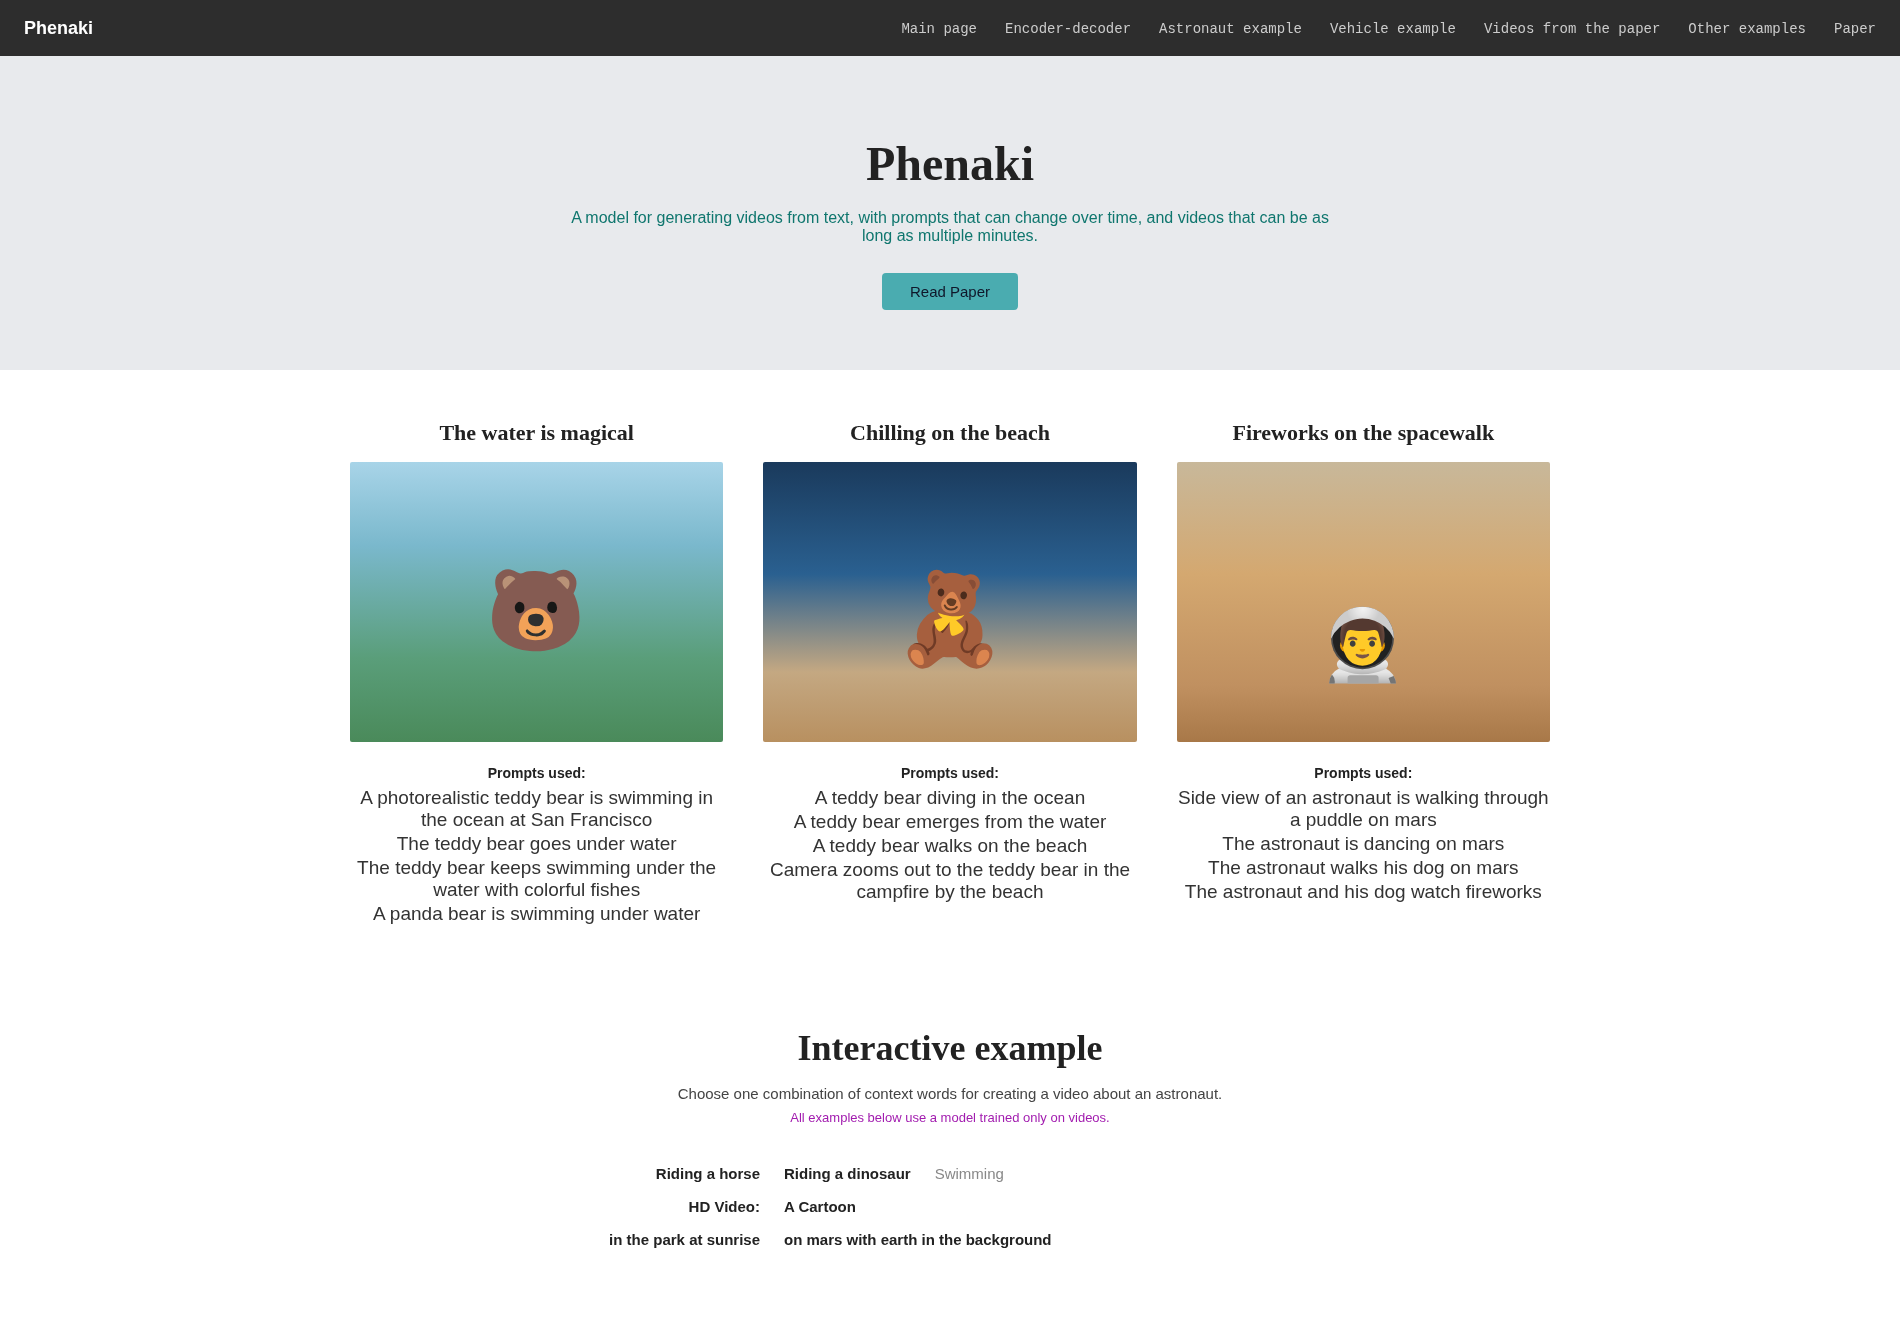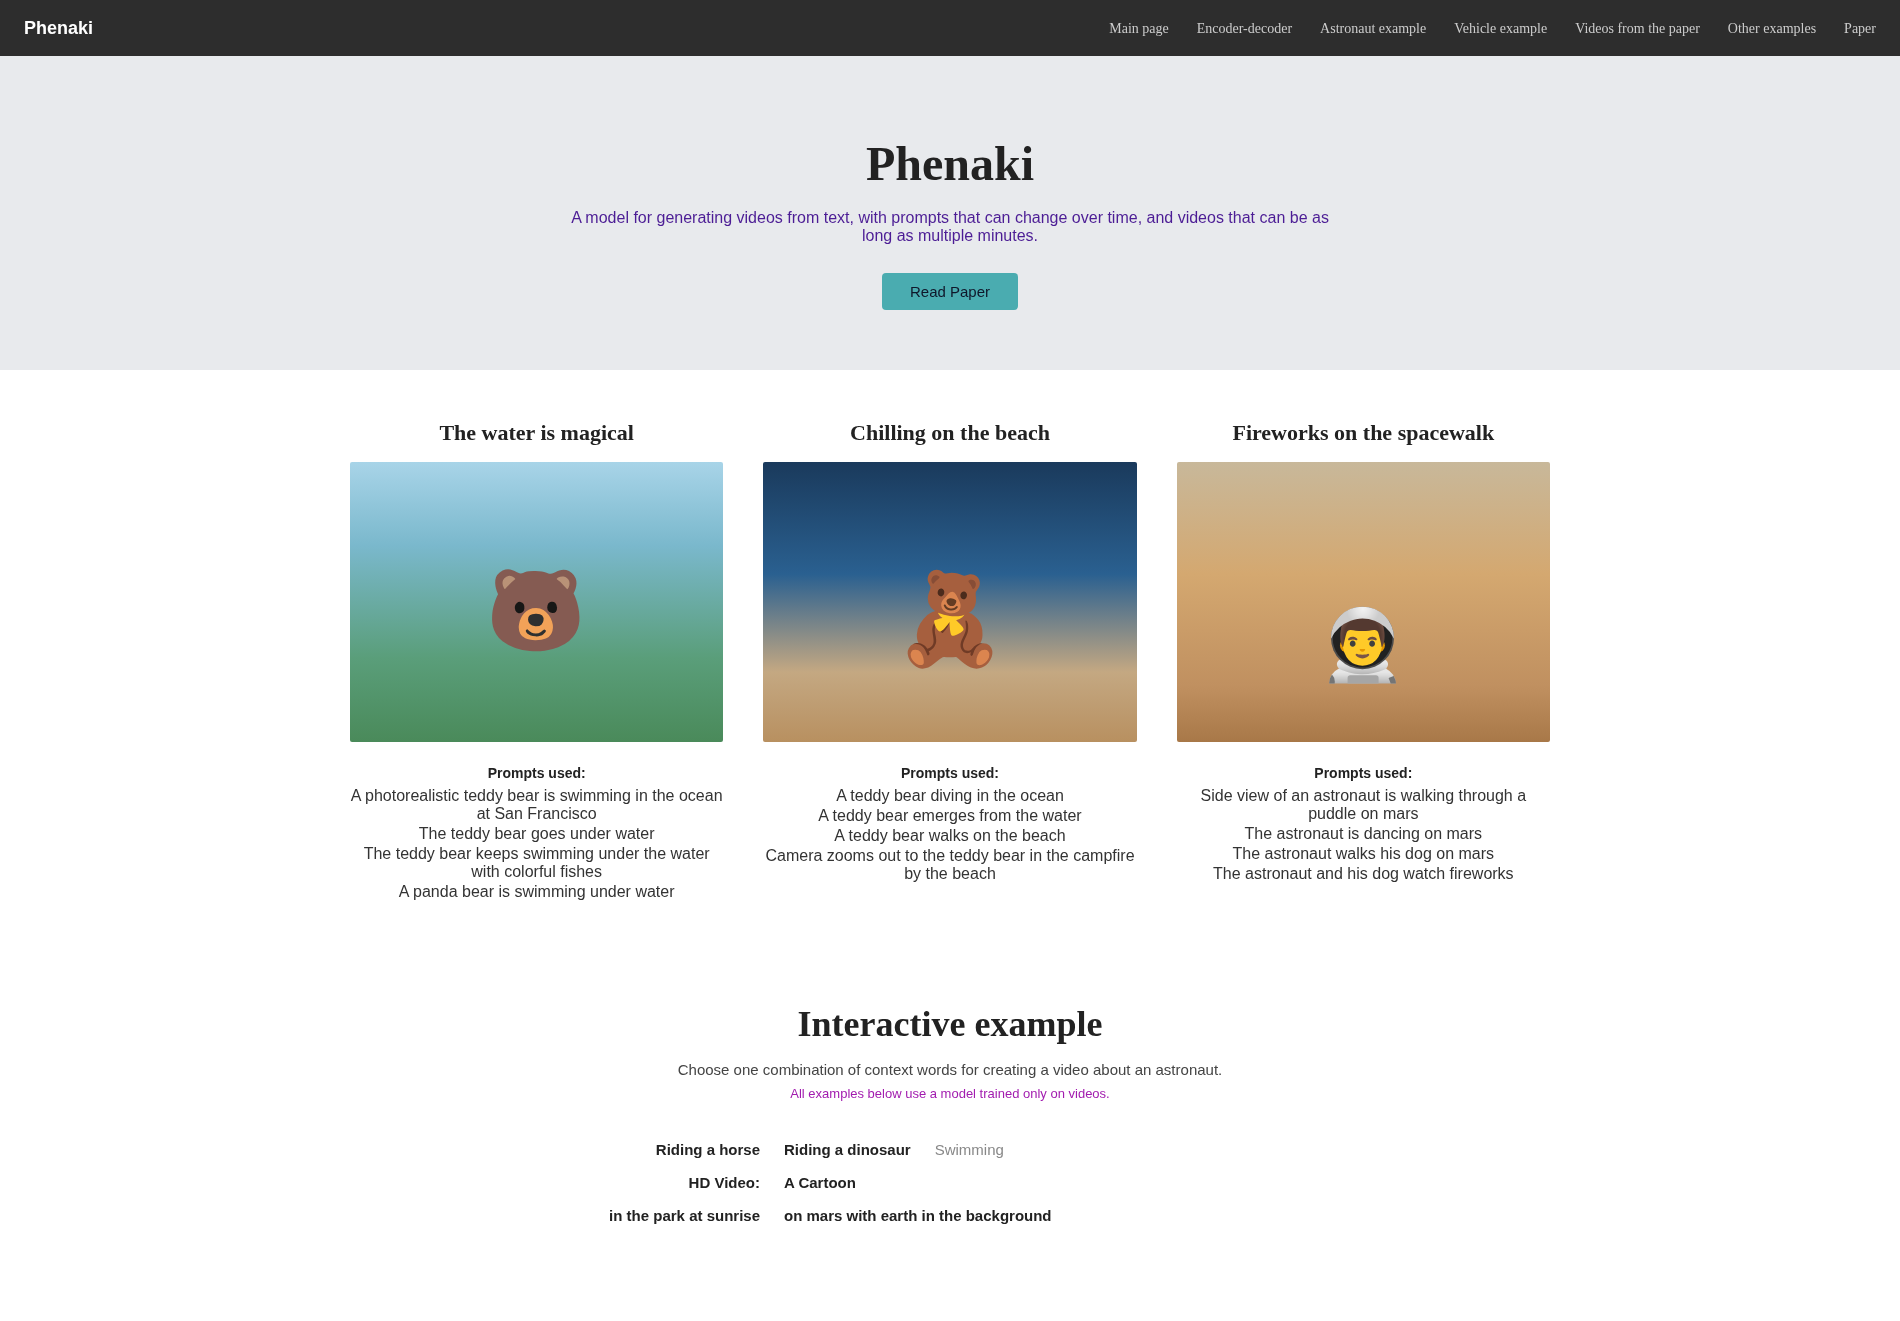--- a/index.html
+++ b/index.html
@@ -26,39 +26,39 @@
     }
     .navbar-links {
       display: flex;
       gap: 28px;
       list-style: none;
     }
     .navbar-links a {
       color: #ccc;
       text-decoration: none;
       font-size: 14px;
-      font-family: Liberation Serif, serif;
+      font-family: Liberation Mono, monospace;
     }
 
     
     .hero {
       background: #e8eaed;
       text-align: center;
       padding: 80px 20px 60px;
       margin-top: 56px;
     }
     .hero h1 {
       font-size: 48px;
       font-weight: bold;
       margin-bottom: 18px;
       font-family: Georgia, serif;
     }
     .hero p {
       font-size: 16px;
-      color: #4c1d95;
+      color: #0f766e;
       max-width: 760px;
       margin: 0 auto 28px;
       font-family: Arial, sans-serif;
     }
     .btn-read-paper {
       background: #4aacb0;
       color: #0f172a;
       border: none;
       padding: 10px 28px;
       font-size: 15px;
@@ -144,21 +144,21 @@
       margin-top: 23px;
     }
     .prompts-used strong {
       font-weight: bold;
       display: block;
       margin-bottom: 6px;
     }
     .prompts-used p {
       margin: 2px 0;
       color: #333;
-      font-size: 16px;
+      font-size: 19px;
     }
 
     
     .interactive-section {
       padding: 60px 44px 50px;
       text-align: center;
       background: #fff;
     }
     .interactive-section h2 {
       font-size: 36px;

